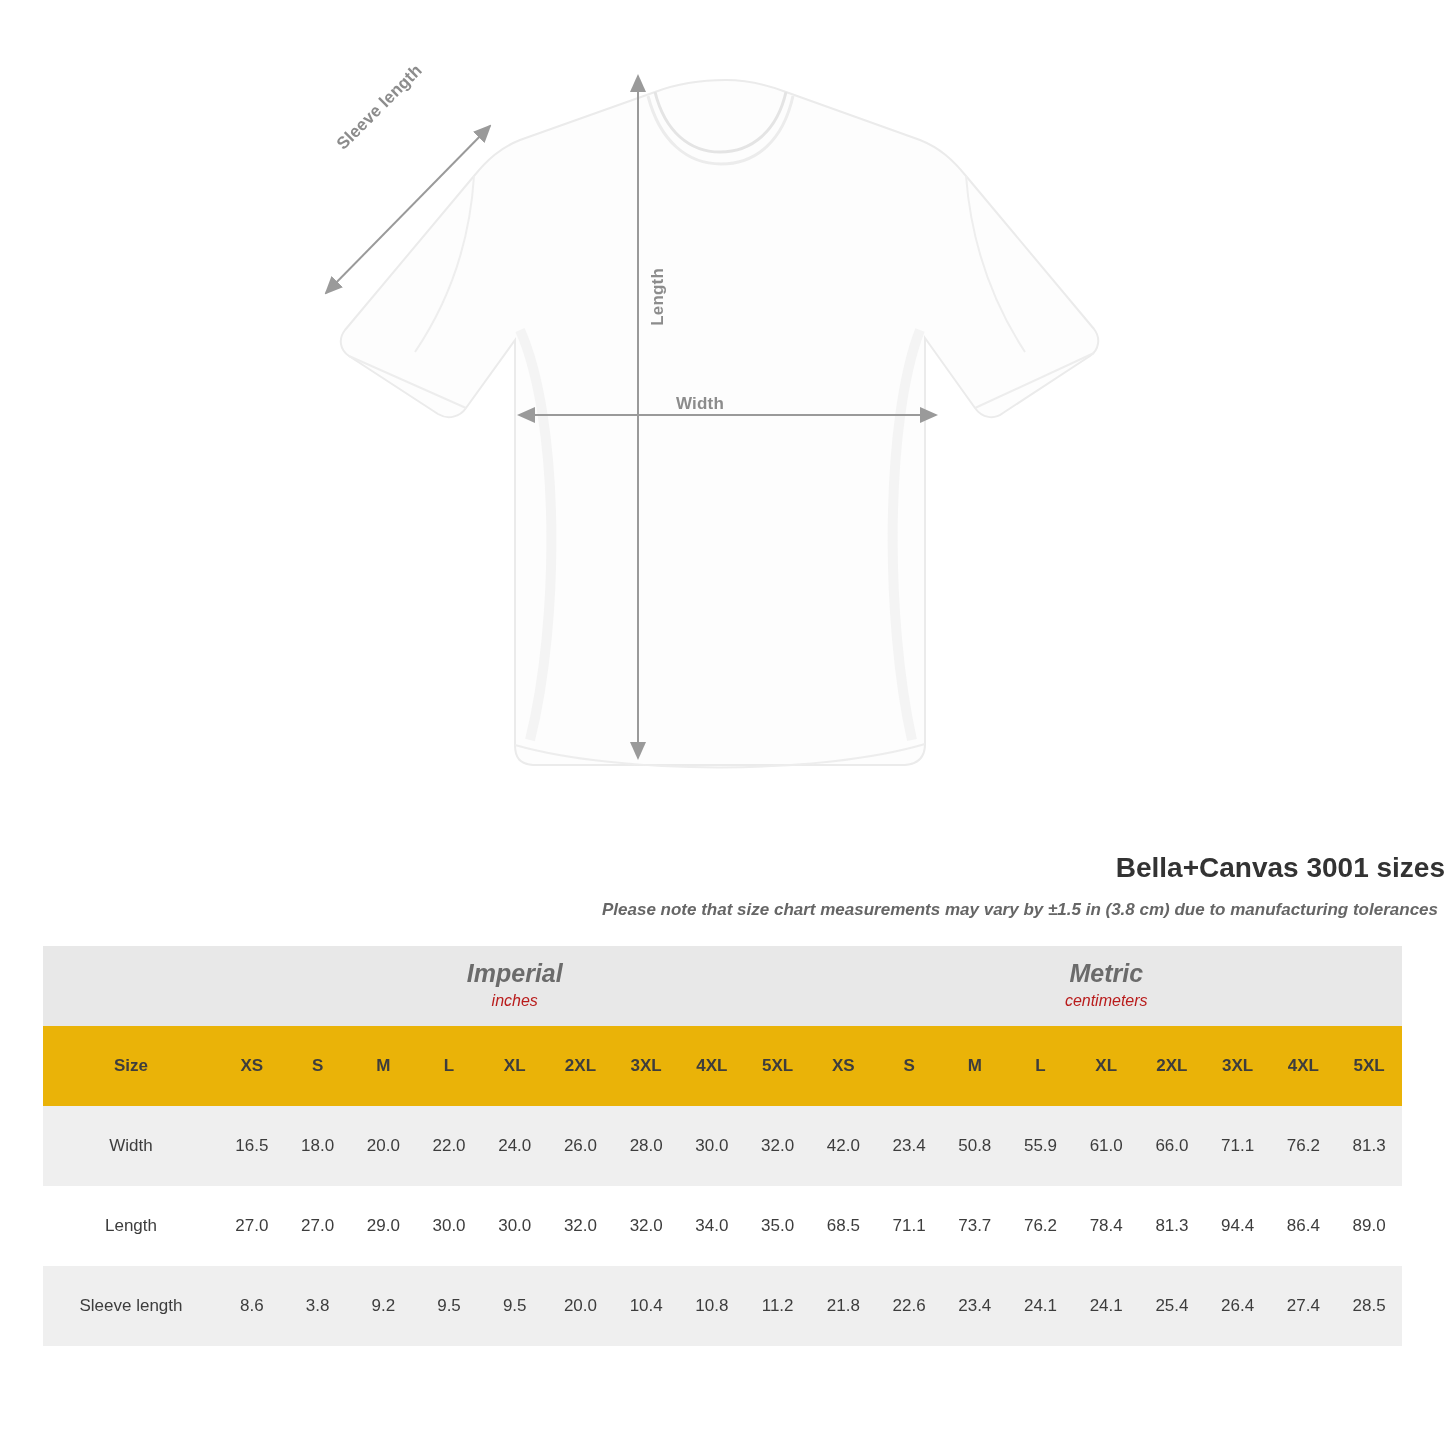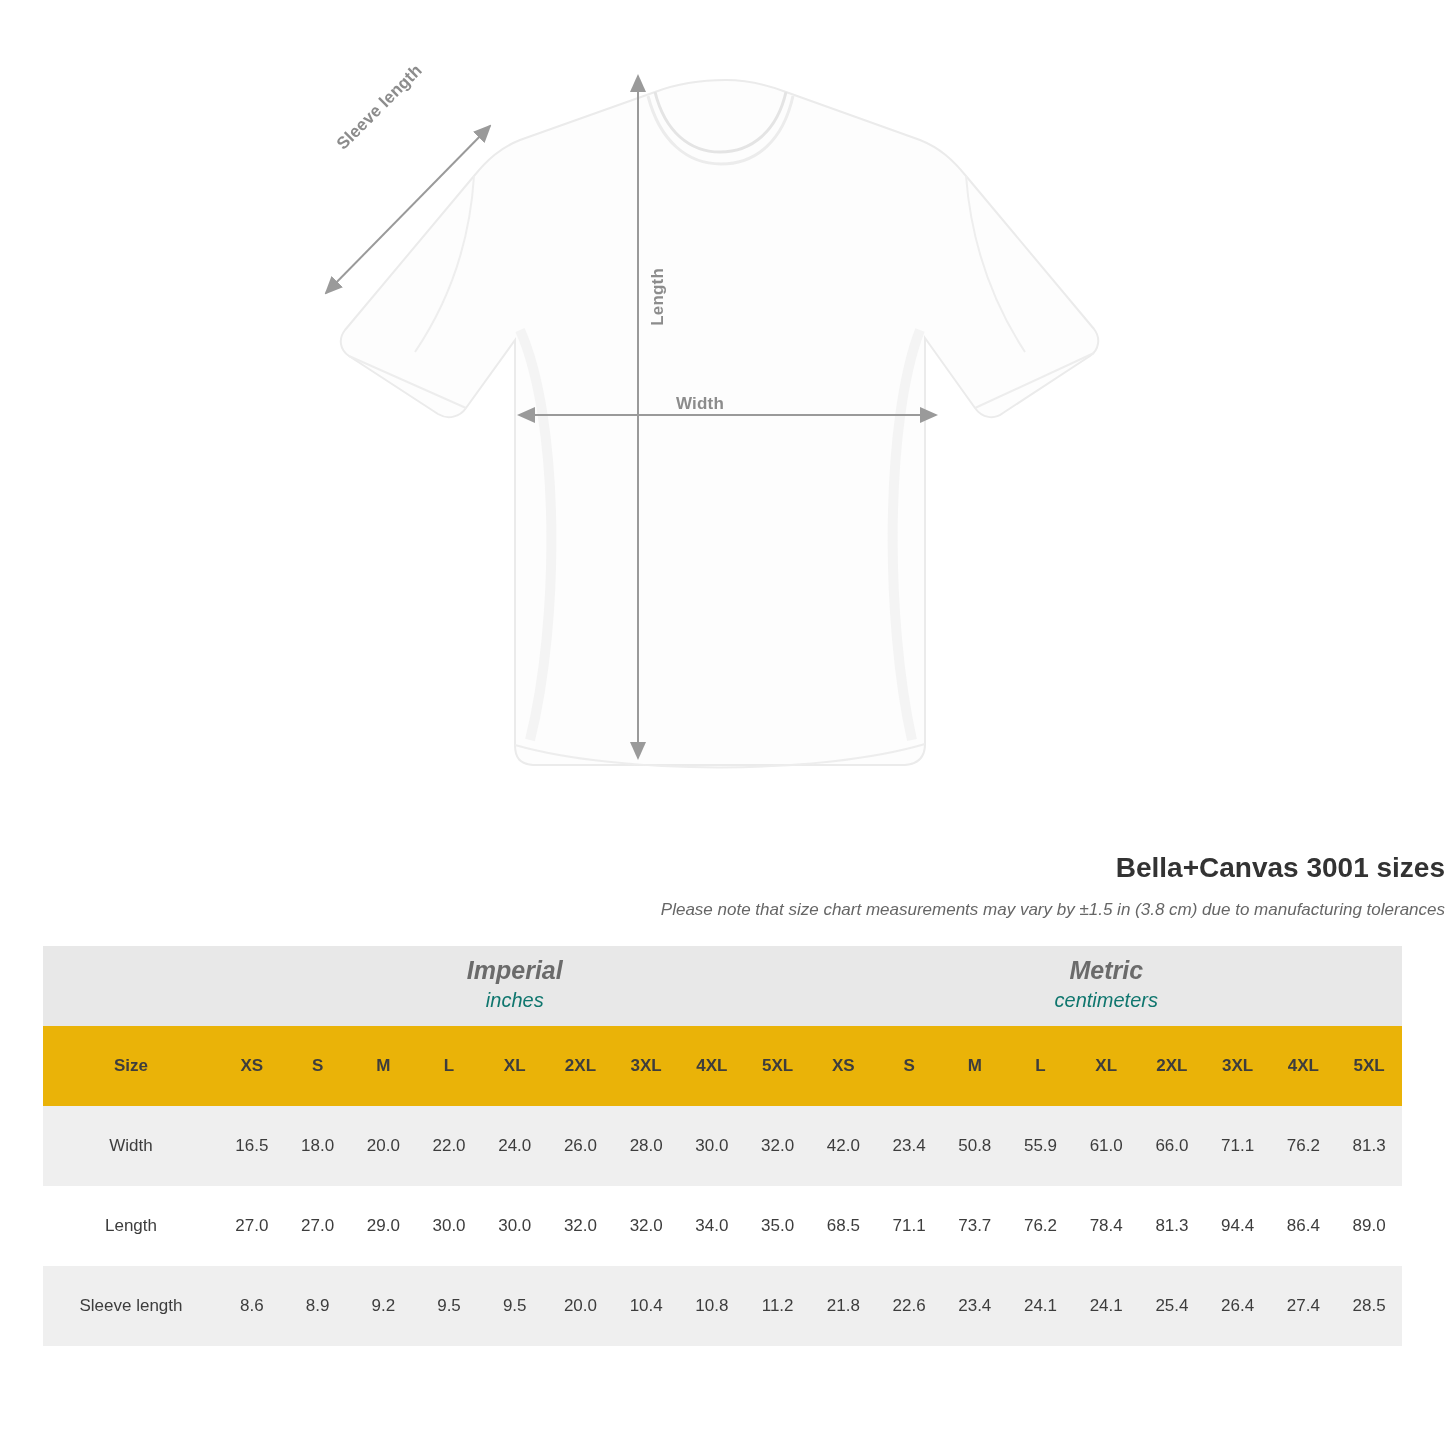--- a/index.html
+++ b/index.html
@@ -59,21 +59,22 @@
   .chart-title {
     font-size: 28px;
     font-weight: bold;
     color: #333333;
     margin: 0 0 16px 0;
   }
   .chart-note {
     font-size: 17px;
     font-style: italic;
     color: #666666;
-    margin: 0;
+    margin: 7px;
+    font-weight: bold;
   }
 
   
   .table-wrap {
     margin: 26px 43px 0 43px;
     width: 1359px;
   }
   table.size-table {
     border-collapse: collapse;
     width: 100%;
@@ -95,23 +96,23 @@
     margin-top: 36px;
   }
   .unit-name {
     font-size: 25px;
     font-style: italic;
     font-weight: bold;
     color: #6b6b6b;
     line-height: 1.15;
   }
   .unit-sub {
-    font-size: 20px;
+    font-size: 16px;
     font-style: italic;
-    color: #0f766e;
+    color: #b91c1c;
     line-height: 1.6;
   }
   .row-header-label {
     font-weight: bold;
     font-size: 17px;
     color: #3d3d3d;
   }
   .row-light td { background: #ffffff; }
   .row-shaded td { background: #efefef; }
   .sizes-row td { background: #eab308; }
@@ -284,21 +285,21 @@
           <td>76.2</td>
           <td>78.4</td>
           <td>81.3</td>
           <td>94.4</td>
           <td>86.4</td>
           <td>89.0</td>
         </tr>
       <tr class="row-shaded" id="row-2">
         <td class="row-header-label">Sleeve length</td>
       <td>8.6</td>
-          <td>8.9</td>
+          <td>3.8</td>
           <td>9.2</td>
           <td>9.5</td>
           <td>9.5</td>
           <td>20.0</td>
           <td>10.4</td>
           <td>10.8</td>
           <td>11.2</td>
           <td>21.8</td>
           <td>22.6</td>
           <td>23.4</td>

